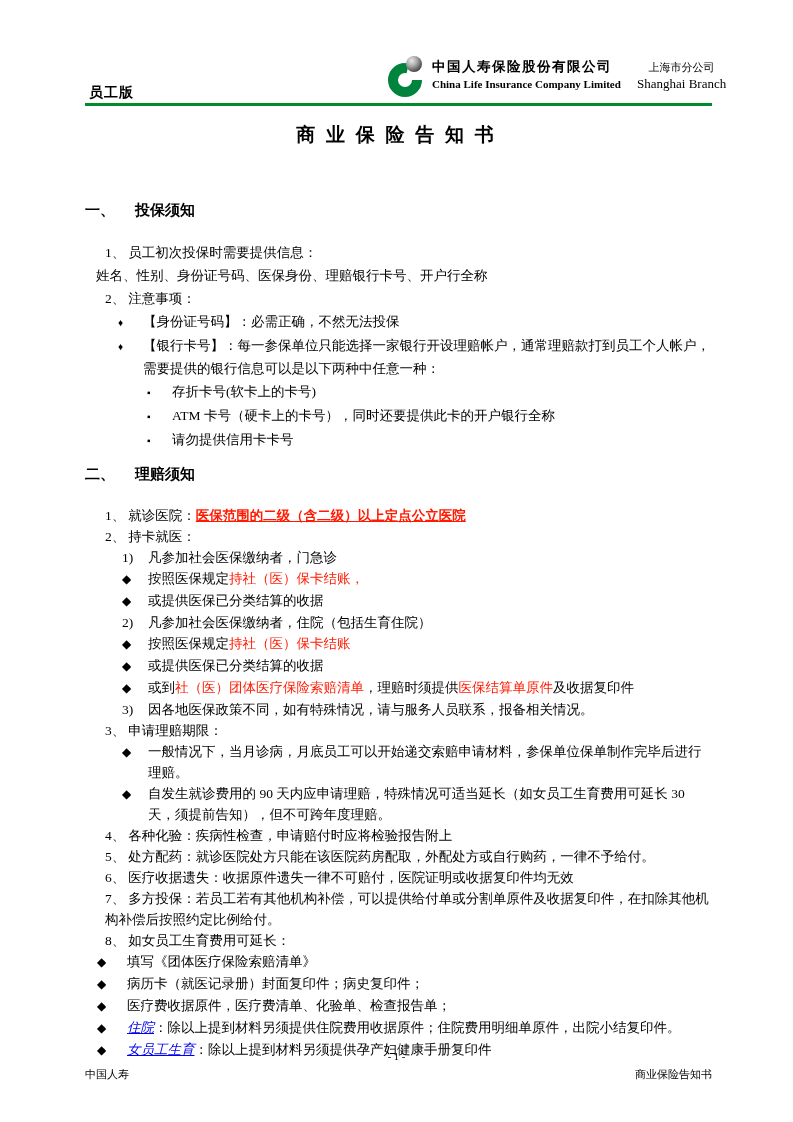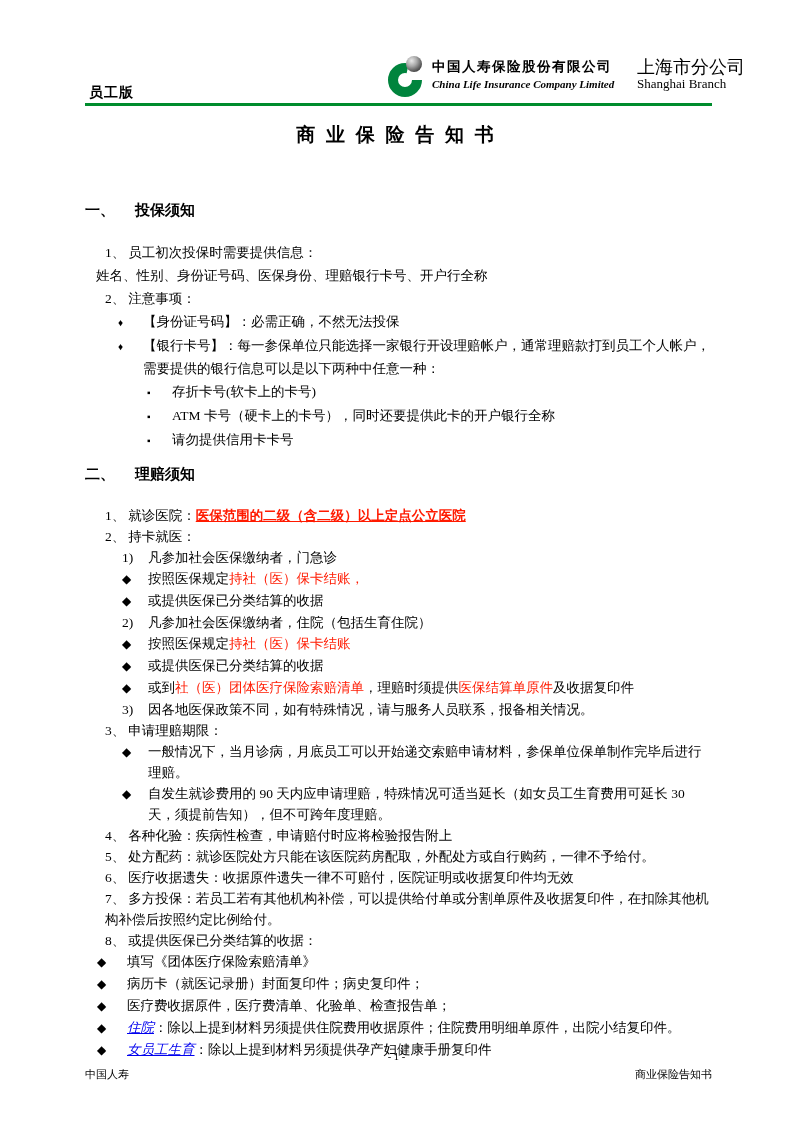--- a/index.html
+++ b/index.html
@@ -9,23 +9,23 @@
   html,body{background:#ffffff;}
   body{width:793px;height:1122px;position:relative;overflow:hidden;
        font-family:"Liberation Serif","DejaVu Serif",serif;color:var(--ink);}
   .page{width:793px;height:1108px;position:relative;background:#fff;}
 
   
   .header{position:relative;height:106px;}
   .logo{position:absolute;left:386px;top:55px;width:42px;height:44px;}
   .names{position:absolute;left:432px;top:57px;}
   .company-cn{font-size:13.5px;font-weight:bold;letter-spacing:1.5px;line-height:19px;white-space:nowrap;}
-  .company-en{font-size:11px;font-weight:bold;line-height:16px;white-space:nowrap;font-style:italic;}
+  .company-en{font-size:11px;font-weight:bold;line-height:16px;white-space:nowrap;}
   .branch{position:absolute;left:637px;top:58px;}
-  .branch-cn{font-size:18px;line-height:18px;white-space:nowrap;text-align:center;}
+  .branch-cn{font-size:11px;line-height:18px;white-space:nowrap;text-align:center;}
   .branch-en{font-size:13px;line-height:16px;white-space:nowrap;}
   .edition{position:absolute;left:89px;top:84px;font-size:14px;font-weight:bold;letter-spacing:1px;}
   .rule{position:absolute;left:85px;top:103px;width:627px;height:3px;background:var(--rule);}
 
   
   .doc-title{margin-top:16px;text-align:center;font-size:19px;font-weight:bold;letter-spacing:3px;line-height:26px;}
 
   
   .content{padding:0 83px 0 85px;}
   .sec-heading{display:flex;font-size:15px;font-weight:bold;line-height:21px;}
@@ -162,21 +162,21 @@
           <span class="txt"><span>一般情况下，当月诊病，月底员工可以开始递交索赔申请材料，参保单位保单制作完毕后进行理赔。</span></span>
         </div>
         <div class="line d2 flexline">
           <span class="marker">◆</span>
           <span class="txt"><span>自发生就诊费用的 90 天内应申请理赔，特殊情况可适当延长（如女员工生育费用可延长 30 天，须提前告知），但不可跨年度理赔。</span></span>
         </div>
         <div class="line num"><span class="marker">4、</span><span class="txt"><span>各种化验：疾病性检查，申请赔付时应将检验报告附上</span></span></div>
         <div class="line num"><span class="marker">5、</span><span class="txt"><span>处方配药：就诊医院处方只能在该医院药房配取，外配处方或自行购药，一律不予给付。</span></span></div>
         <div class="line num"><span class="marker">6、</span><span class="txt"><span>医疗收据遗失：收据原件遗失一律不可赔付，医院证明或收据复印件均无效</span></span></div>
         <div class="line num"><span class="marker">7、</span><span class="txt"><span>多方投保：若员工若有其他机构补偿，可以提供给付单或分割单原件及收据复印件，在扣除其他机构补偿后按照约定比例给付。</span></span></div>
-        <div class="line num"><span class="marker">8、</span><span class="txt"><span>或提供医保已分类结算的收据：</span></span></div>
+        <div class="line num"><span class="marker">8、</span><span class="txt"><span>如女员工生育费用可延长：</span></span></div>
         <div class="line d8 flexline">
           <span class="marker">◆</span>
           <span class="txt"><span>填写《团体医疗保险索赔清单》</span></span>
         </div>
         <div class="line d8 flexline">
           <span class="marker">◆</span>
           <span class="txt"><span>病历卡（就医记录册）封面复印件；病史复印件；</span></span>
         </div>
         <div class="line d8 flexline">
           <span class="marker">◆</span>

